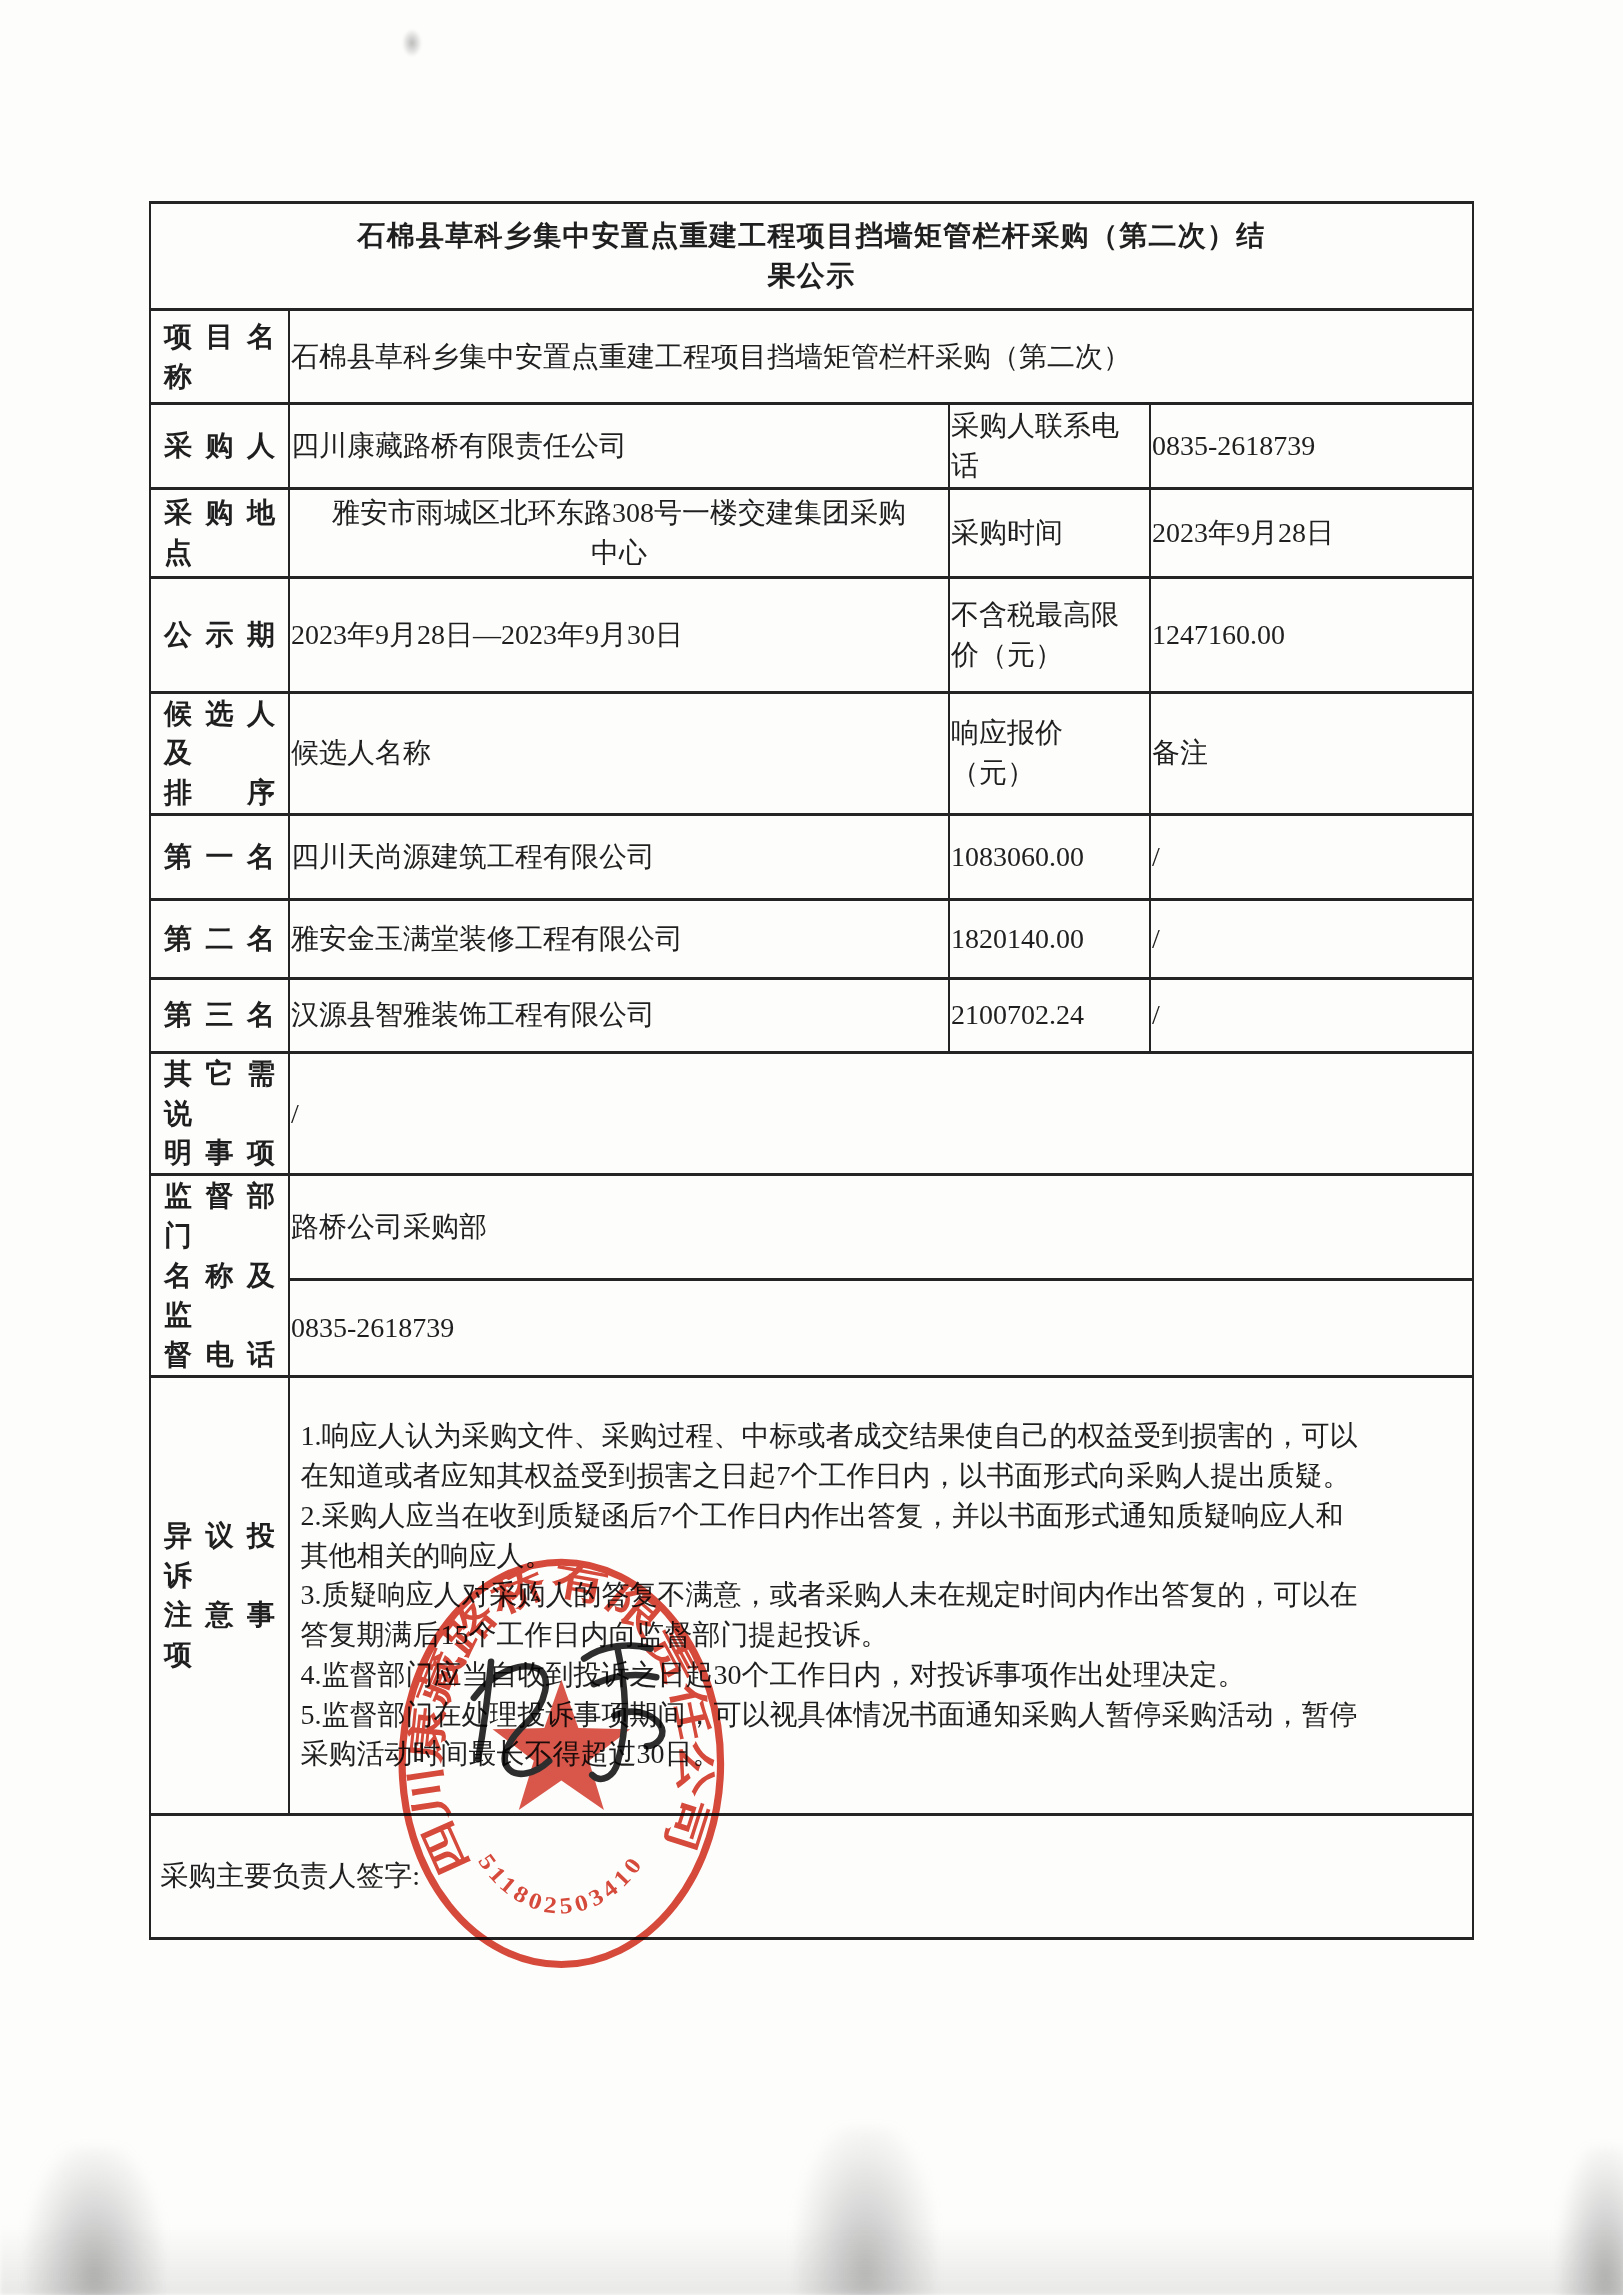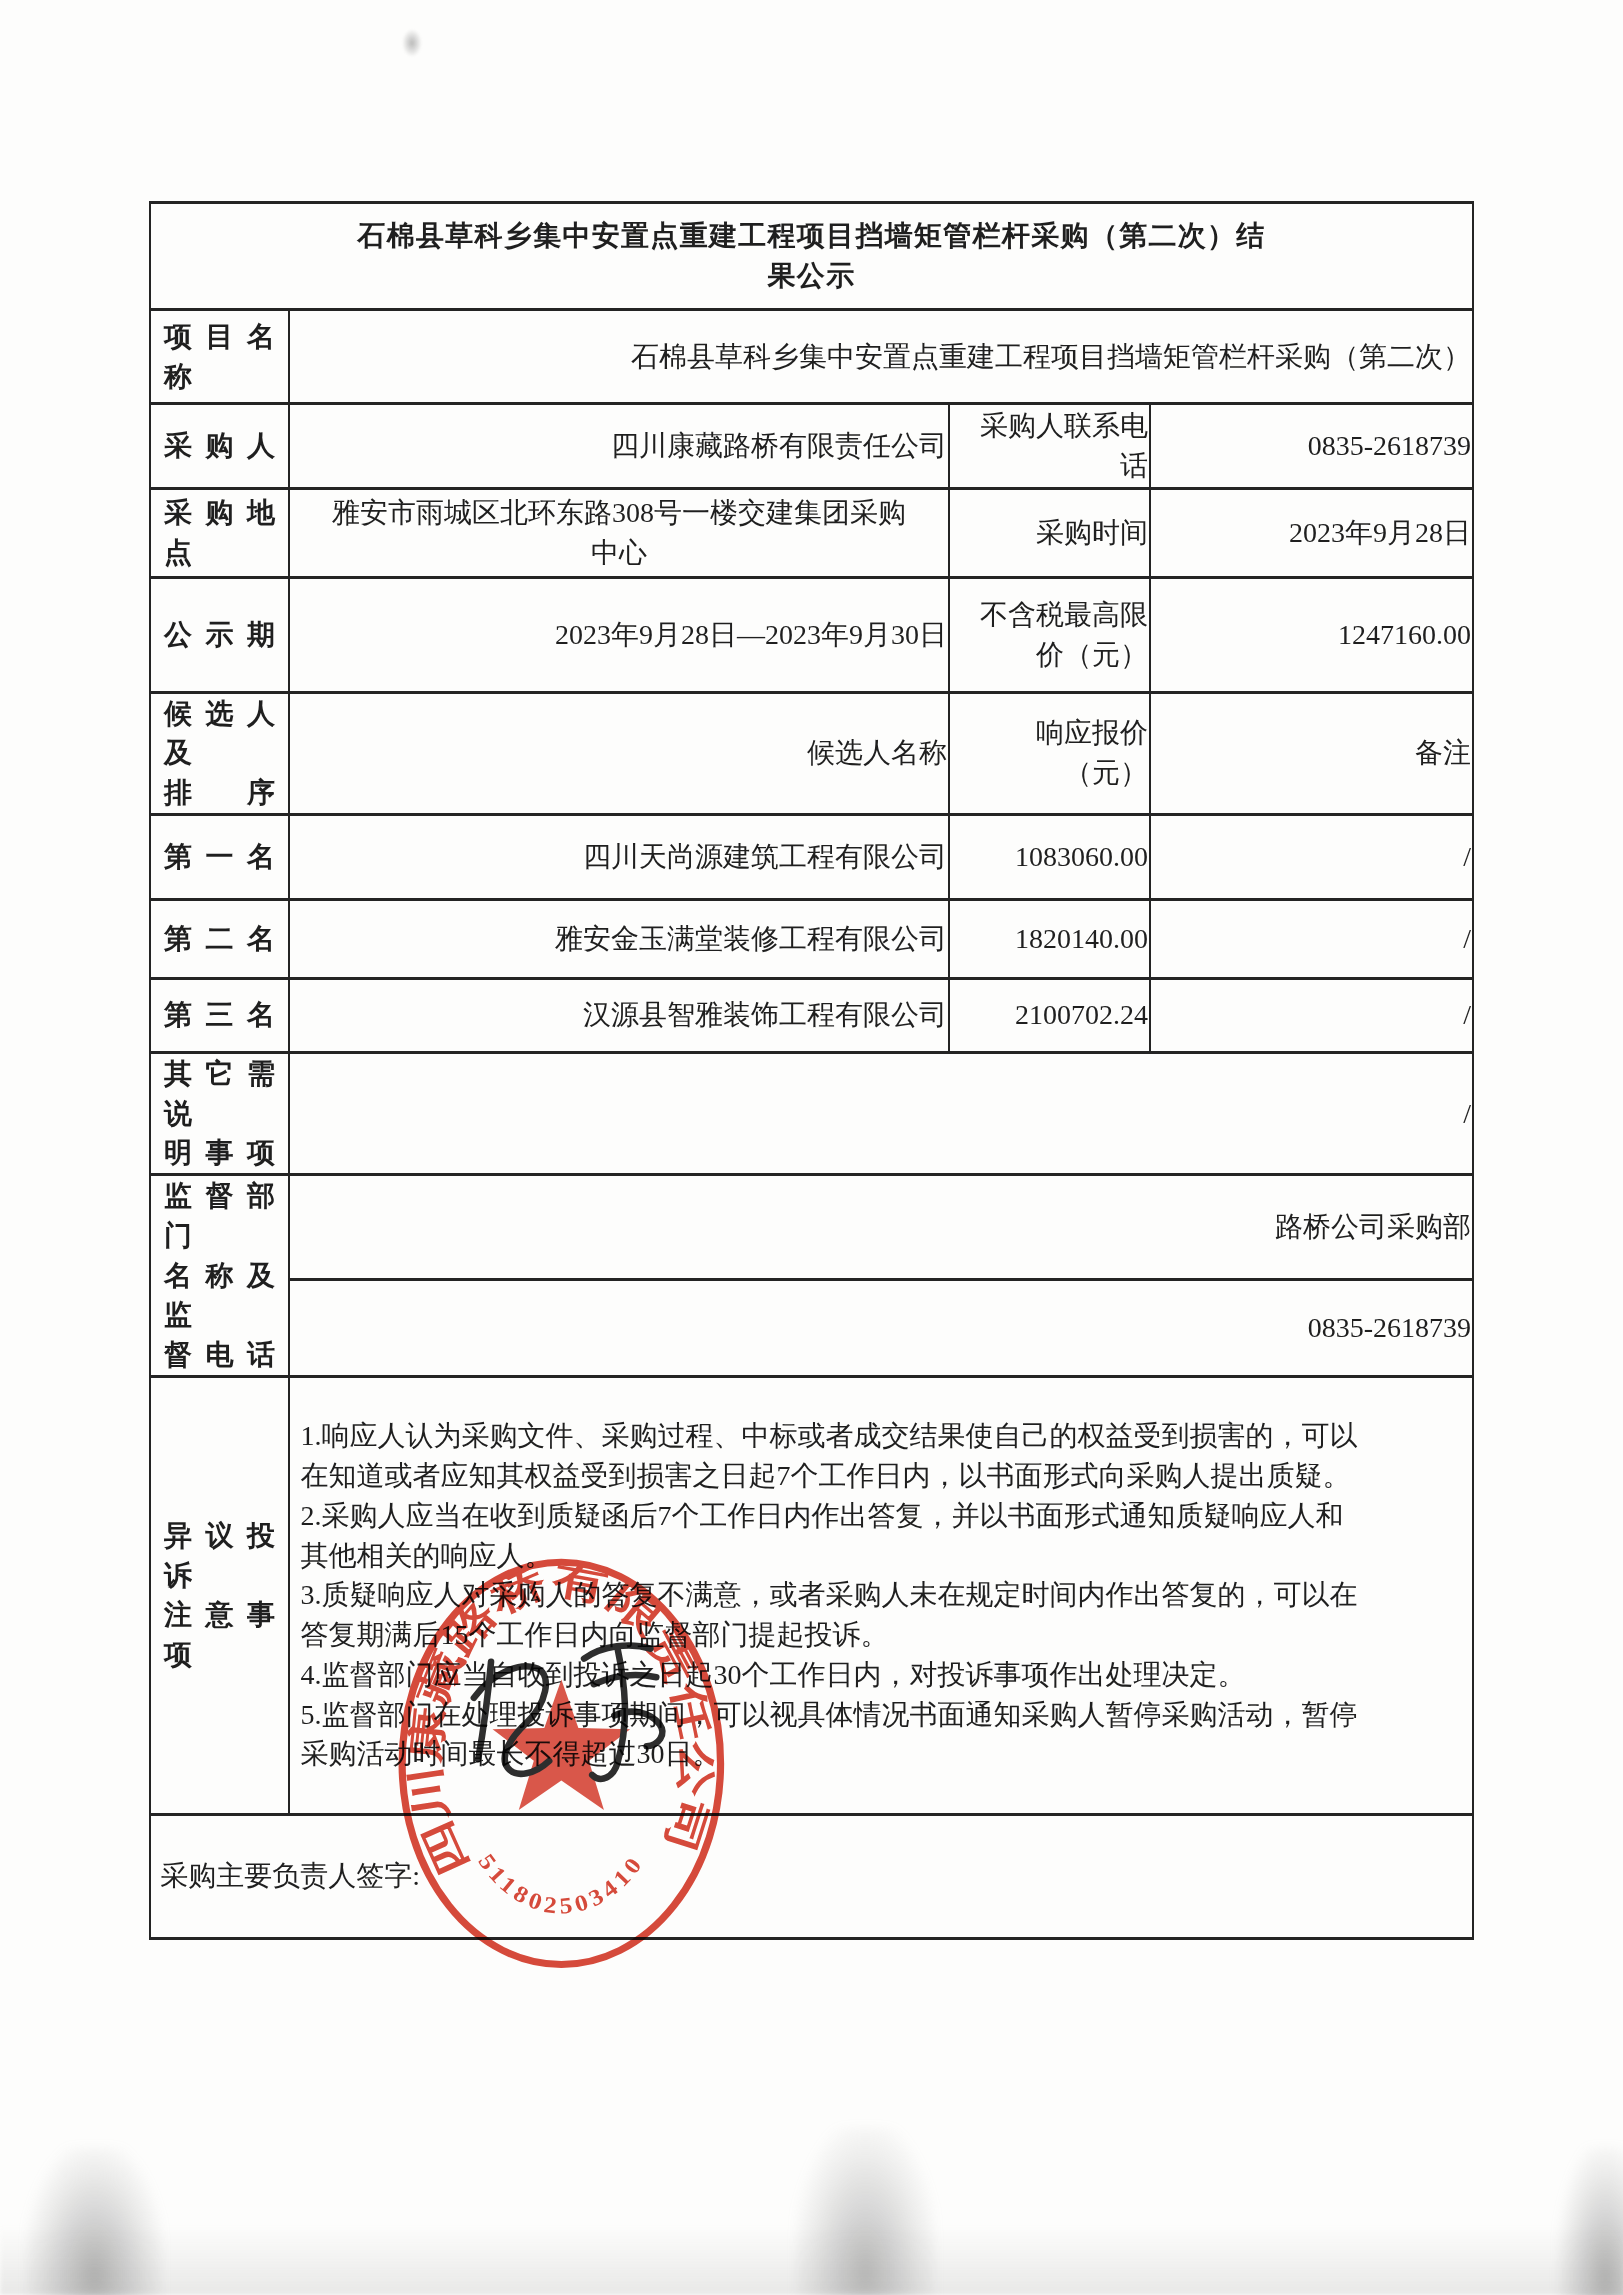--- a/index.html
+++ b/index.html
@@ -35,21 +35,21 @@
     font-size:38px;line-height:1.32;letter-spacing:1.3px;
   }
   .lbl{padding:0 13px;}
   .lbl .bv{
     display:block;
     text-align:justify;
     -moz-text-align-last:justify;
     text-align-last:justify;
     font-weight:bold;
   }
-  .ctr{text-align:right;}
+  .ctr{text-align:left;}
   .leftcell{text-align:center;padding:0 9.2px;}
   .notice{
     text-align:left;padding:0 10.5px;
     font-size:28px;line-height:48px;
   }
   .notice .bv{line-height:36px;}
   .sig-cell{text-align:left;padding:0 0 0 9.2px;font-size:29.5px;}
   
   #stamp{
     position:absolute;left:391px;top:1555px;width:342px;height:422px;

